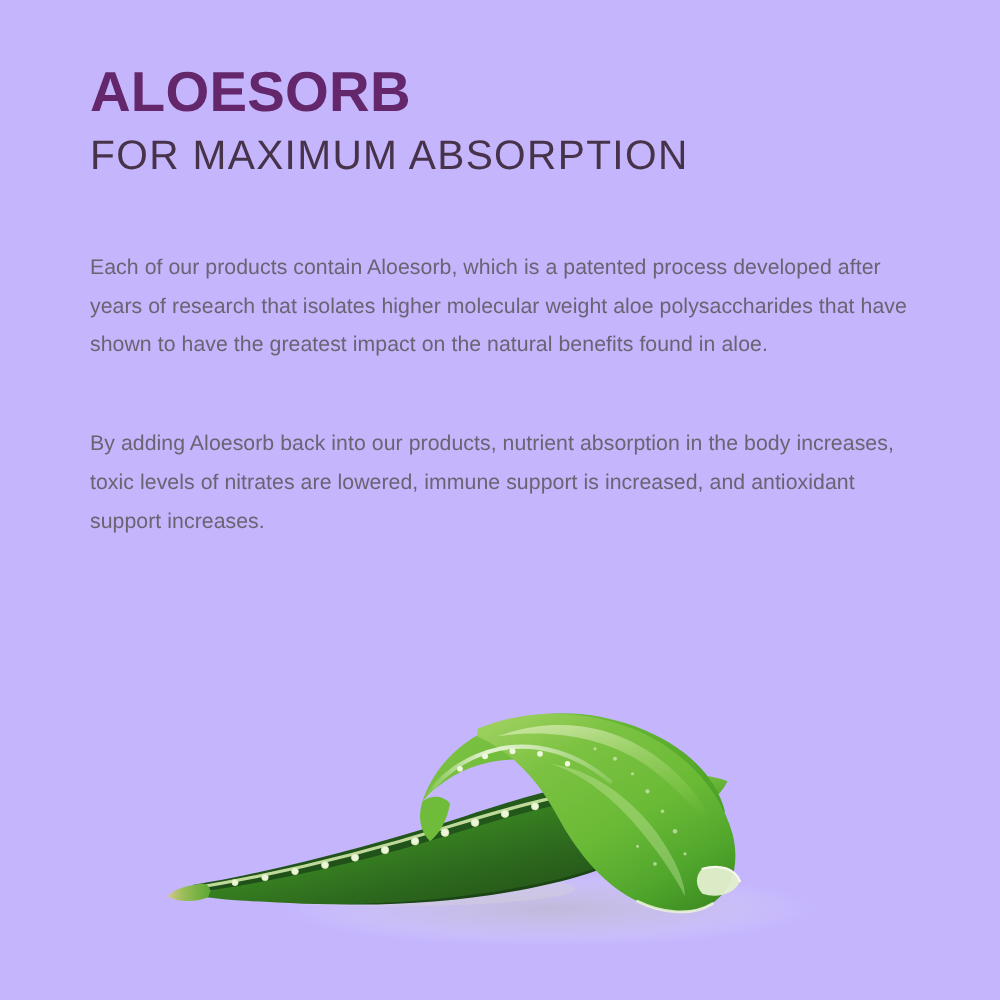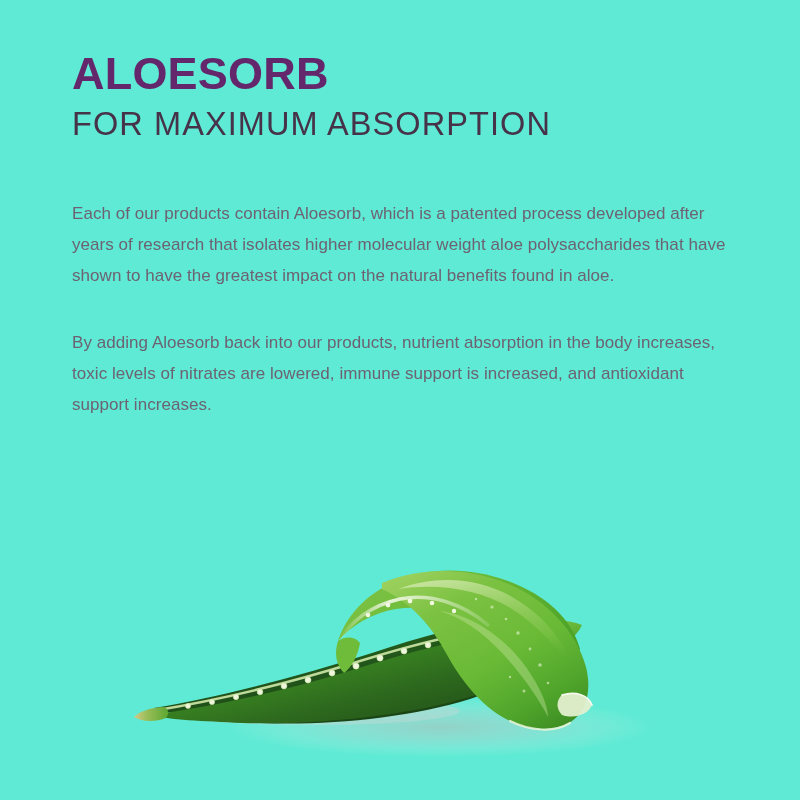--- a/index.html
+++ b/index.html
@@ -13,21 +13,21 @@
     height: 800px;
     overflow: hidden;
     font-family: "Liberation Sans", "DejaVu Sans", sans-serif;
     -webkit-font-smoothing: antialiased;
   }
 
   .page {
     position: relative;
     width: 800px;
     height: 800px;
-    background: #5eead4;
+    background: #c4b5fd;
   }
 
   
   .header {
     position: absolute;
     left: 72px;
     top: 48px;
     width: 700px;
   }
 
@@ -65,21 +65,21 @@
   .copy p {
     margin: 0;
     font-size: 17px;
     font-weight: 400;
     line-height: 31px;
     color: #6D6272;
     letter-spacing: 0.05px;
   }
 
   .copy p + p {
-    margin-top: 36px;
+    margin-top: 48px;
   }
 
   
   .leaf-figure {
     position: absolute;
     left: 110px;
     top: 545px;
     width: 560px;
     height: 230px;
   }

